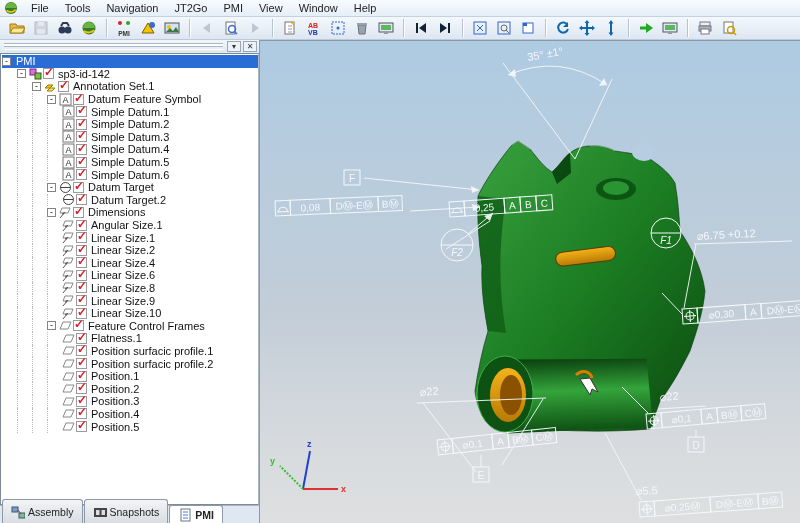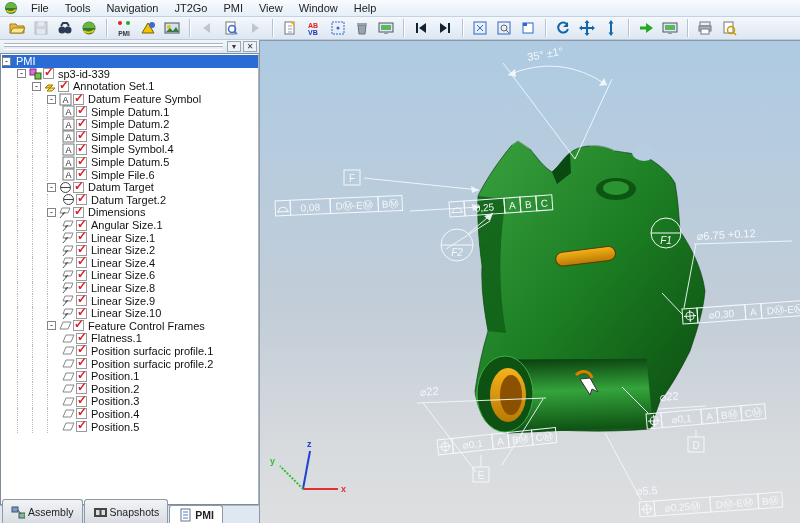--- a/index.html
+++ b/index.html
@@ -309,21 +309,21 @@
           <span class="tlabel">PMI</span>
         </div>
         <div class="tree-row">
           <span class="tsp noline"></span>
           <span class="texp">-</span>
           <span class="ticon"><svg width="13" height="13">
               <rect x="1" y="2" width="6" height="6" fill="#e06ae0" stroke="#7a2a7a"></rect>
               <rect x="6" y="6" width="6" height="6" fill="#7ac043" stroke="#2a5a1a"></rect>
             </svg></span>
           <span class="tchk"></span>
-          <span class="tlabel">sp3-id-339</span>
+          <span class="tlabel">sp3-id-142</span>
         </div>
         <div class="tree-row">
           <span class="tsp noline"></span>
           <span class="tsp"></span>
           <span class="texp">-</span>
           <span class="ticon"><svg width="13" height="13">
               <path d="M1 8l3-3h5l-3 3z" fill="#f4c400" stroke="#9a7a00"></path>
               <path d="M3 11l3-3h5l-3 3z" fill="#ffe066" stroke="#9a7a00"></path>
             </svg></span>
           <span class="tchk"></span>
@@ -380,21 +380,21 @@
         <div class="tree-row">
           <span class="tsp noline"></span>
           <span class="tsp"></span>
           <span class="tsp"></span>
           <span class="tsp"></span>
           <span class="ticon"><svg width="13" height="13">
               <rect x="1" y="1" width="11" height="11" fill="#fff" stroke="#777"></rect>
               <text x="6.5" y="10" font-size="9" text-anchor="middle" fill="#333">A</text>
             </svg></span>
           <span class="tchk"></span>
-          <span class="tlabel">Simple Symbol.4</span>
+          <span class="tlabel">Simple Datum.4</span>
         </div>
         <div class="tree-row">
           <span class="tsp noline"></span>
           <span class="tsp"></span>
           <span class="tsp"></span>
           <span class="tsp"></span>
           <span class="ticon"><svg width="13" height="13">
               <rect x="1" y="1" width="11" height="11" fill="#fff" stroke="#777"></rect>
               <text x="6.5" y="10" font-size="9" text-anchor="middle" fill="#333">A</text>
             </svg></span>
@@ -404,21 +404,21 @@
         <div class="tree-row">
           <span class="tsp noline"></span>
           <span class="tsp"></span>
           <span class="tsp"></span>
           <span class="tsp"></span>
           <span class="ticon"><svg width="13" height="13">
               <rect x="1" y="1" width="11" height="11" fill="#fff" stroke="#777"></rect>
               <text x="6.5" y="10" font-size="9" text-anchor="middle" fill="#333">A</text>
             </svg></span>
           <span class="tchk"></span>
-          <span class="tlabel">Simple File.6</span>
+          <span class="tlabel">Simple Datum.6</span>
         </div>
         <div class="tree-row">
           <span class="tsp noline"></span>
           <span class="tsp"></span>
           <span class="tsp"></span>
           <span class="texp">-</span>
           <span class="ticon"><svg width="13" height="13">
               <circle cx="6.5" cy="6.5" r="5" fill="#fff" stroke="#444"></circle>
               <path d="M1.5 6.5h10" stroke="#444"></path>
             </svg></span>

